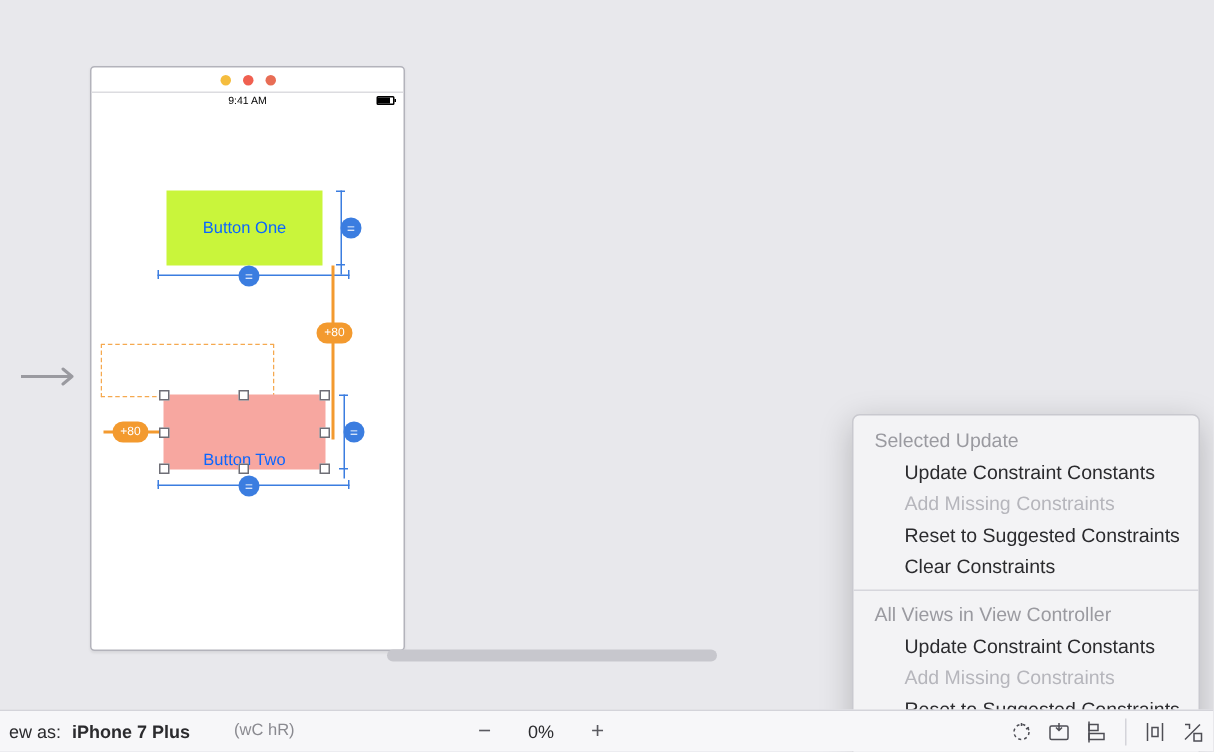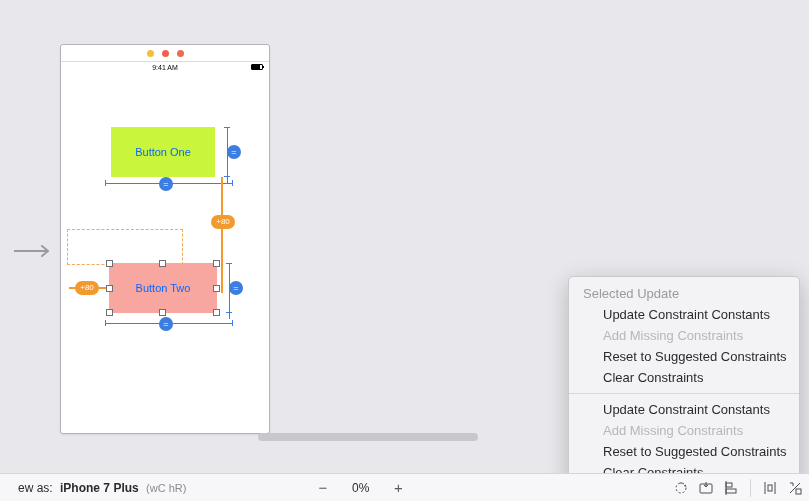--- a/index.html
+++ b/index.html
@@ -38,21 +38,21 @@
   .eq-badge { position: absolute; width: 14px; height: 14px; border-radius: 50%; background: #3b7de0; color: #fff; font-size: 9px; line-height: 14px; text-align: center; }
 
   
   .orange-v { position: absolute; left: 160px; top: 102px; width: 2px; height: 116px; background: #f39a2f; }
   .orange-badge { position: absolute; left: 150px; top: 140px; width: 24px; height: 14px; border-radius: 7px; background: #f39a2f; color: #fff; font-size: 8px; line-height: 14px; text-align: center; }
 
   
   .ghost { position: absolute; left: 6px; top: 154px; width: 116px; height: 36px; border: 1px dashed #f5a94f; border-radius: 1px; background: transparent; }
 
   
-  .btn-two { position: absolute; left: 48px; top: 188px; width: 108px; height: 50px; background: #f7a7a0; display: flex; align-items: center; justify-content: center; color: #0a66ff; font-size: 11px; }
+  .btn-two { position: absolute; left: 48px; top: 188px; width: 108px; height: 50px; background: #f7a7a0; display: flex; align-items: flex-end; justify-content: center; color: #0a66ff; font-size: 11px; }
   .sel-handle { position: absolute; width: 7px; height: 7px; background: #fff; border: 1px solid #6e6e76; }
 
   .orange-left { position: absolute; left: 8px; top: 212px; width: 40px; height: 2px; background: #f39a2f; }
   .orange-left-badge { position: absolute; left: 14px; top: 206px; width: 24px; height: 14px; border-radius: 7px; background: #f39a2f; color: #fff; font-size: 8px; line-height: 14px; text-align: center; }
 
   .guide-b2-right-v { position: absolute; left: 168px; top: 188px; width: 1px; height: 56px; background: #3b7de0; }
   .guide-b2-bottom-h { position: absolute; left: 44px; top: 248px; width: 128px; height: 1px; background: #3b7de0; }
 
   
   .menu { position: absolute; left: 568px; top: 276px; width: 232px; background: #f3f3f5; border: 1px solid #c9c9cf; border-radius: 5px; box-shadow: 0 6px 22px rgba(0,0,0,.22); padding: 6px 0; font-size: 13px; }
@@ -60,22 +60,22 @@
   .menu-item { color: #2b2b2e; padding: 3px 34px; white-space: nowrap; }
   .menu-item.disabled { color: #b6b6bc; }
   .menu-sep { height: 1px; background: #d6d6dc; margin: 5px 0; }
 
   
   .hscroll { position: absolute; left: 258px; right: 12px; bottom: 30px; height: 12px; }
   .hscroll-thumb { position: absolute; left: 0; top: 2px; width: 220px; height: 8px; background: #c7c7cd; border-radius: 4px; }
 
   
   .bottombar { position: absolute; left: 0; right: 0; bottom: 0; height: 28px; background: #f7f7f9; border-top: 1px solid #d4d4da; display: flex; align-items: center; font-size: 12px; color: #2b2b2e; }
-  .bb-left { padding-left: 18px; display: flex; align-items: center; gap: 2px; }
-  .bb-sub { color: #8a8a90; font-size: 11px; }
+  .bb-left { padding-left: 6px; display: flex; gap: 2px; }
+  .bb-sub { color: #8a8a90; font-size: 11px; margin-left: 22px; }
   .bb-zoom { position: absolute; left: 314px; display: flex; align-items: center; gap: 20px; }
   .zoom-btn { width: 18px; height: 18px; display: flex; align-items: center; justify-content: center; color: #5a5a60; font-size: 15px; }
   .bb-icons { position: absolute; right: 6px; display: flex; align-items: center; gap: 9px; }
   .tb-sep { width: 1px; height: 18px; background: #d4d4da; margin: 0 2px; }
   .ico { width: 16px; height: 16px; color: #4e4e55; }
   .ico svg { display: block; }
 </style>
 </head>
 <body>
 
@@ -154,20 +154,21 @@
   </div>
 </div>
 
 <div class="menu">
   <div class="menu-header">Selected Update</div>
   <div class="menu-item">Update Constraint Constants</div>
   <div class="menu-item disabled">Add Missing Constraints</div>
   <div class="menu-item">Reset to Suggested Constraints</div>
   <div class="menu-item">Clear Constraints</div>
   <div class="menu-sep"></div>
+  <div class="menu-header">All Views in View Controller</div>
   <div class="menu-item">Update Constraint Constants</div>
   <div class="menu-item disabled">Add Missing Constraints</div>
   <div class="menu-item">Reset to Suggested Constraints</div>
   <div class="menu-item">Clear Constraints</div>
 </div>
 
 <div class="bottombar">
   <div class="bb-left">
     <span>ew as:</span>
     <span>&nbsp;</span>

